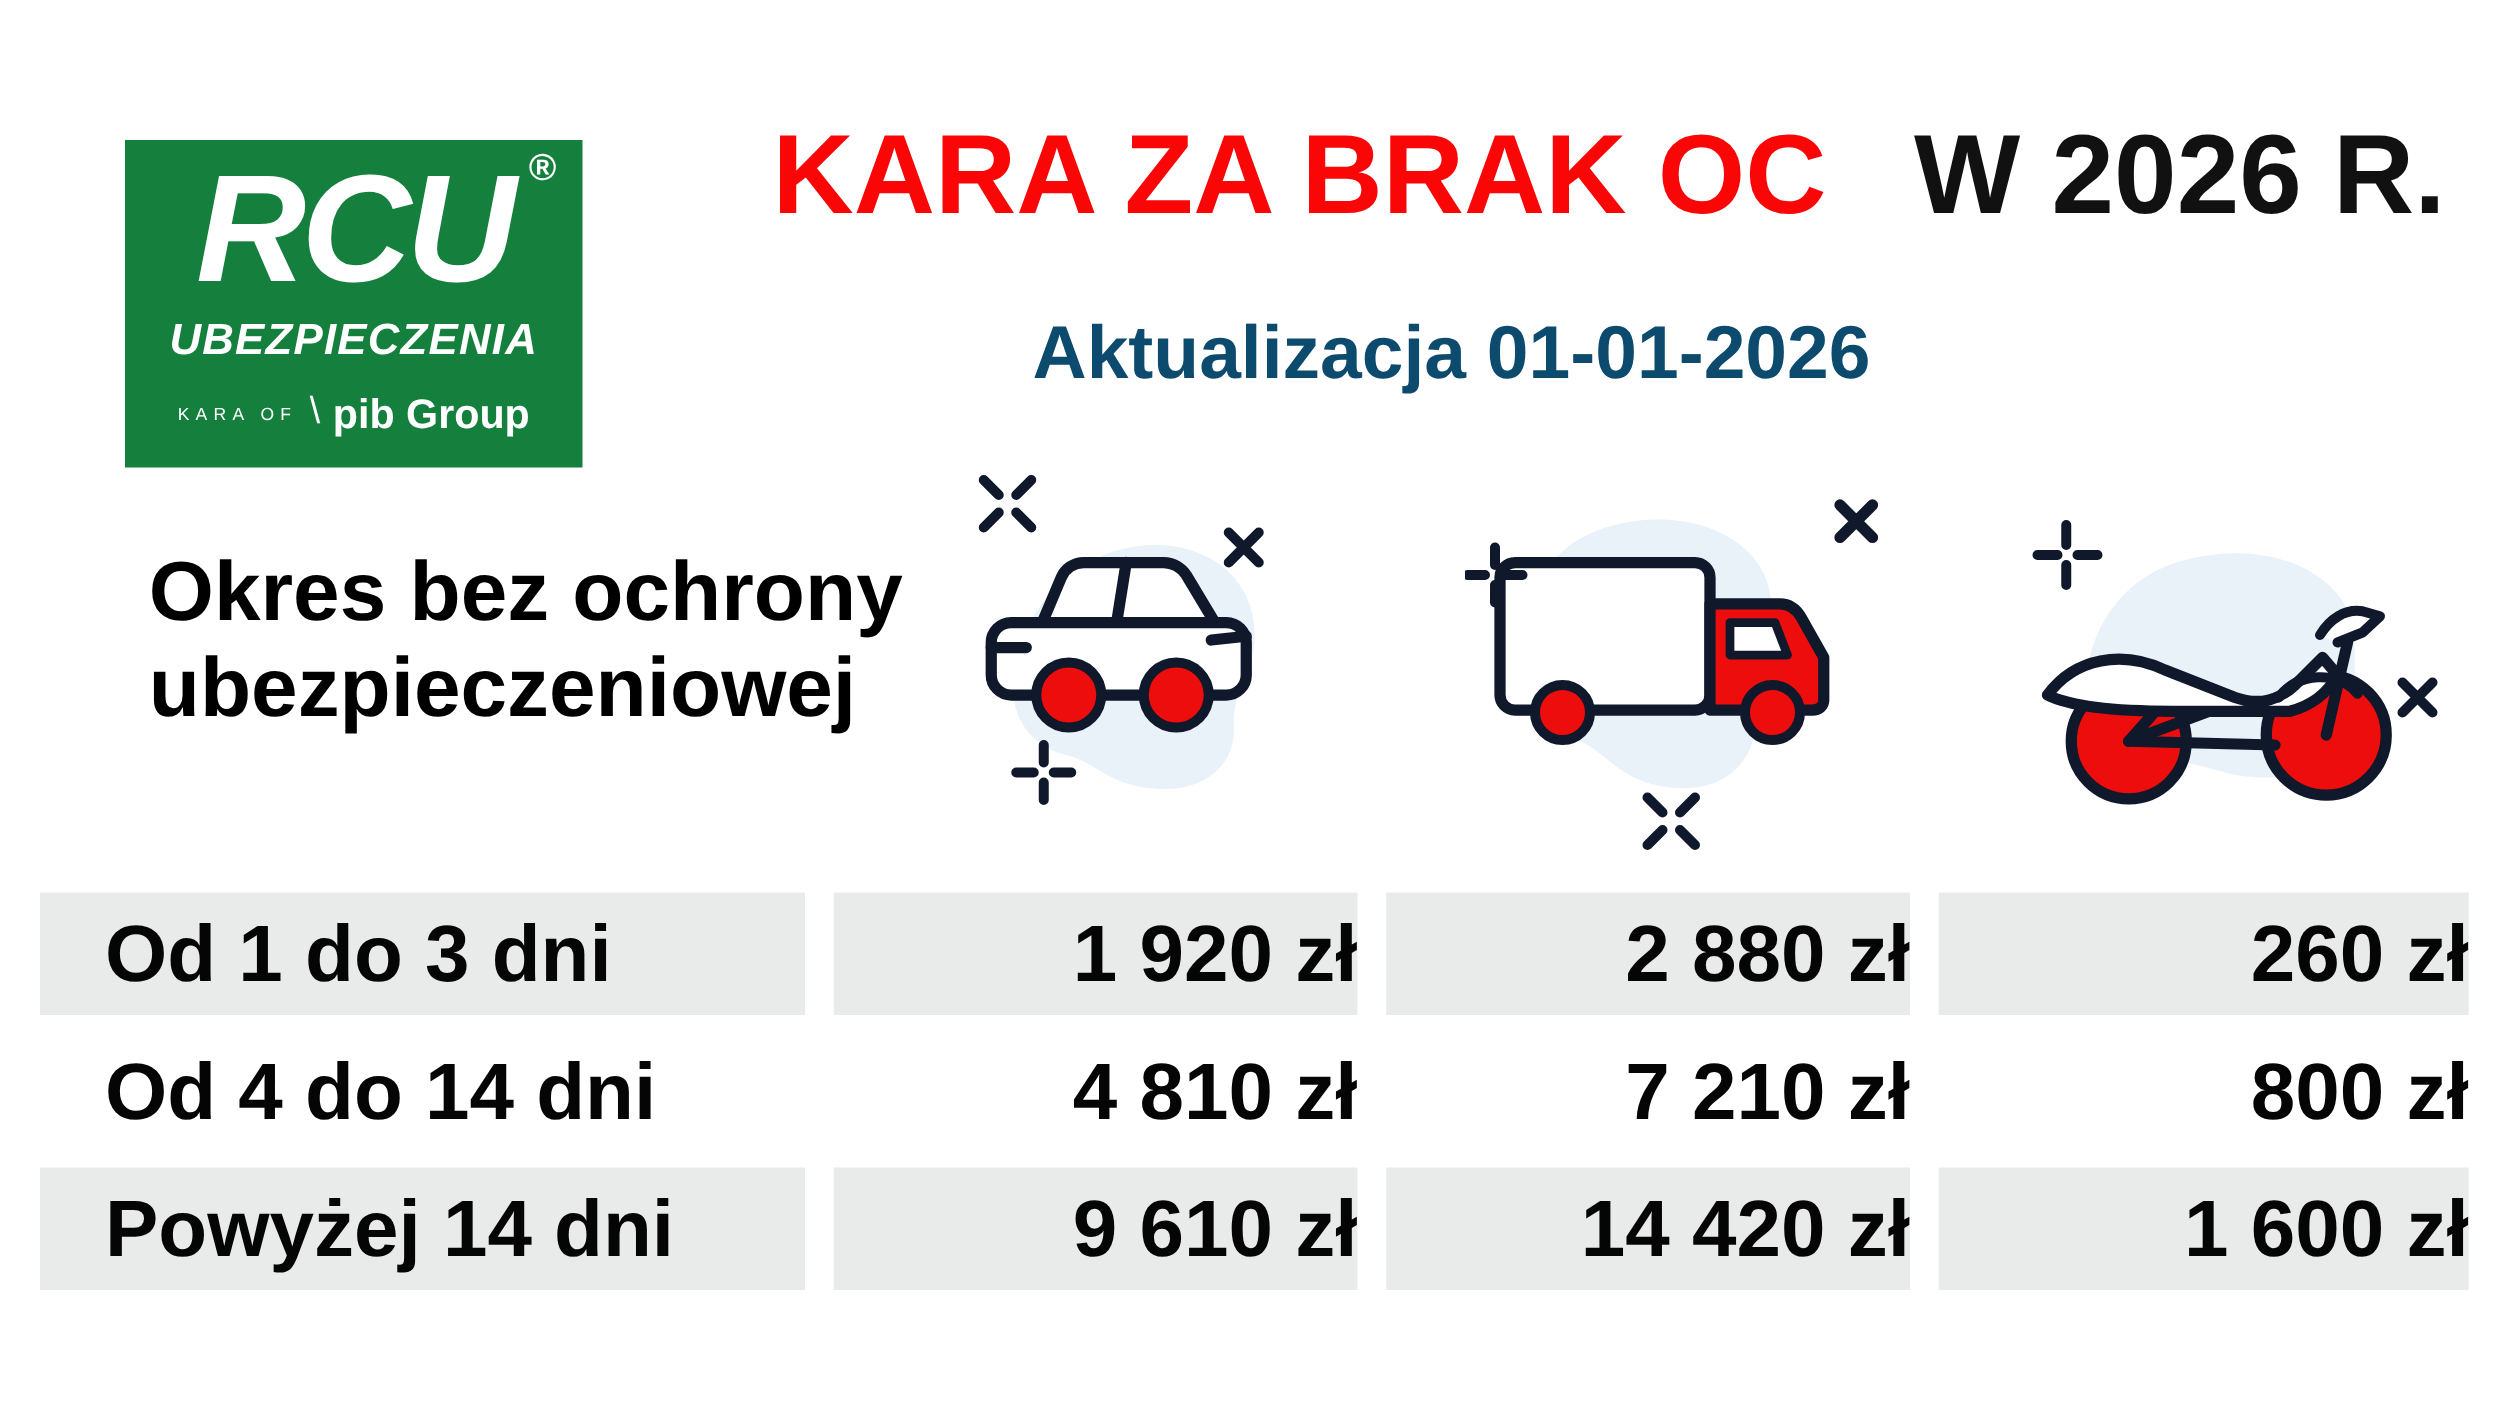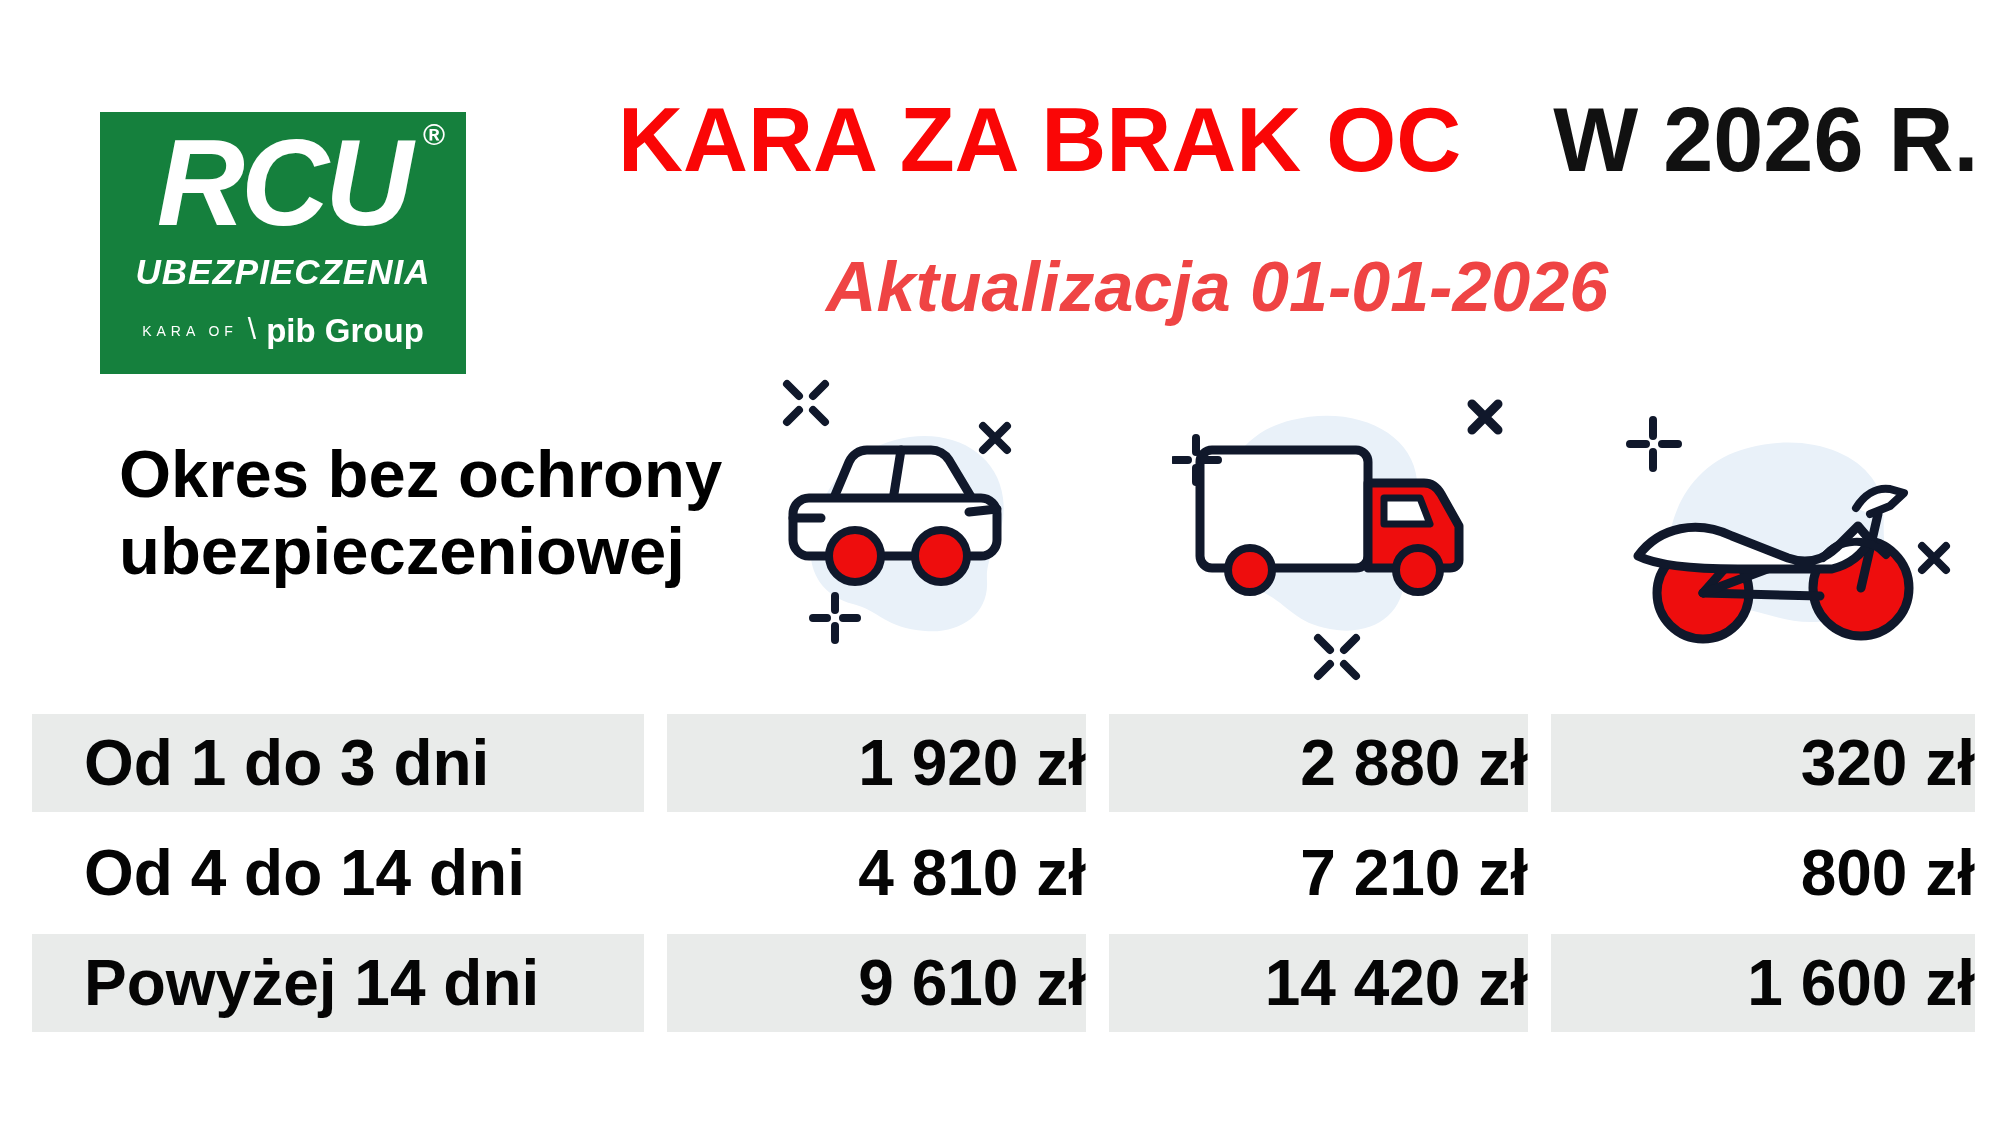--- a/index.html
+++ b/index.html
@@ -16,24 +16,24 @@
   .logo-brand{
     font-size:122px;font-weight:700;font-style:italic;letter-spacing:-4px;line-height:1;
   }
   .logo-reg{position:absolute;top:-2px;right:-36px;font-size:30px;font-weight:700;font-style:normal;}
   .logo-sub{font-size:35px;font-weight:700;font-style:italic;letter-spacing:1px;margin-top:10px;line-height:1;}
   .logo-partof{margin-top:auto;margin-bottom:24px;display:flex;align-items:center;gap:10px;}
   .logo-partof-label{font-size:14px;letter-spacing:5px;font-weight:400;}
   .logo-slash{font-size:30px;font-weight:300;transform:translateY(-2px);}
   .logo-group{font-size:33px;font-weight:700;letter-spacing:0px;}
   
-  .title-line{position:absolute;left:618px;top:95px;display:flex;gap:92px;white-space:nowrap;line-height:1;text-align:right;}
+  .title-line{position:absolute;left:618px;top:95px;display:flex;gap:70px;white-space:nowrap;line-height:1;text-align:right;}
   .title-red{font-size:90px;font-weight:700;color:#fa0606;}
   .title-black{font-size:90px;font-weight:700;color:#111;}
-  .subtitle{position:absolute;left:826px;top:252px;font-size:70px;font-weight:700;color:#ef4444;line-height:1;white-space:nowrap;font-style:italic;}
+  .subtitle{position:absolute;left:826px;top:252px;font-size:60px;font-weight:700;color:#0c4a6e;line-height:1;white-space:nowrap;}
   .period-label{position:absolute;left:119px;top:435px;font-size:67px;font-weight:700;line-height:1.15;color:#000;}
   
   .icon-cluster{position:absolute;}
   .cluster-car{left:745px;top:378px;width:300px;height:280px;}
   .cluster-truck{left:1172px;top:388px;width:360px;height:300px;}
   .cluster-moto{left:1618px;top:408px;width:340px;height:260px;}
   
   .penalty-table{
     position:absolute;left:32px;top:714px;
     display:grid;grid-template-columns:612px 419px 419px 424px;
@@ -133,21 +133,21 @@
     </g>
     <g stroke="#10182b" stroke-width="8" stroke-linecap="round" fill="none">
       <path d="M304,138 L328,162 M328,138 L304,162"></path>
     </g>
   </svg>
 
   <div class="penalty-table">
     <div class="cell label-cell gray">Od 1 do 3 dni</div>
     <div class="cell value-cell gray">1 920 zł</div>
     <div class="cell value-cell gray">2 880 zł</div>
-    <div class="cell value-cell gray">320 zł</div>
+    <div class="cell value-cell gray">260 zł</div>
 
     <div class="cell label-cell">Od 4 do 14 dni</div>
     <div class="cell value-cell">4 810 zł</div>
     <div class="cell value-cell">7 210 zł</div>
     <div class="cell value-cell">800 zł</div>
 
     <div class="cell label-cell gray">Powyżej 14 dni</div>
     <div class="cell value-cell gray">9 610 zł</div>
     <div class="cell value-cell gray">14 420 zł</div>
     <div class="cell value-cell gray">1 600 zł</div>

